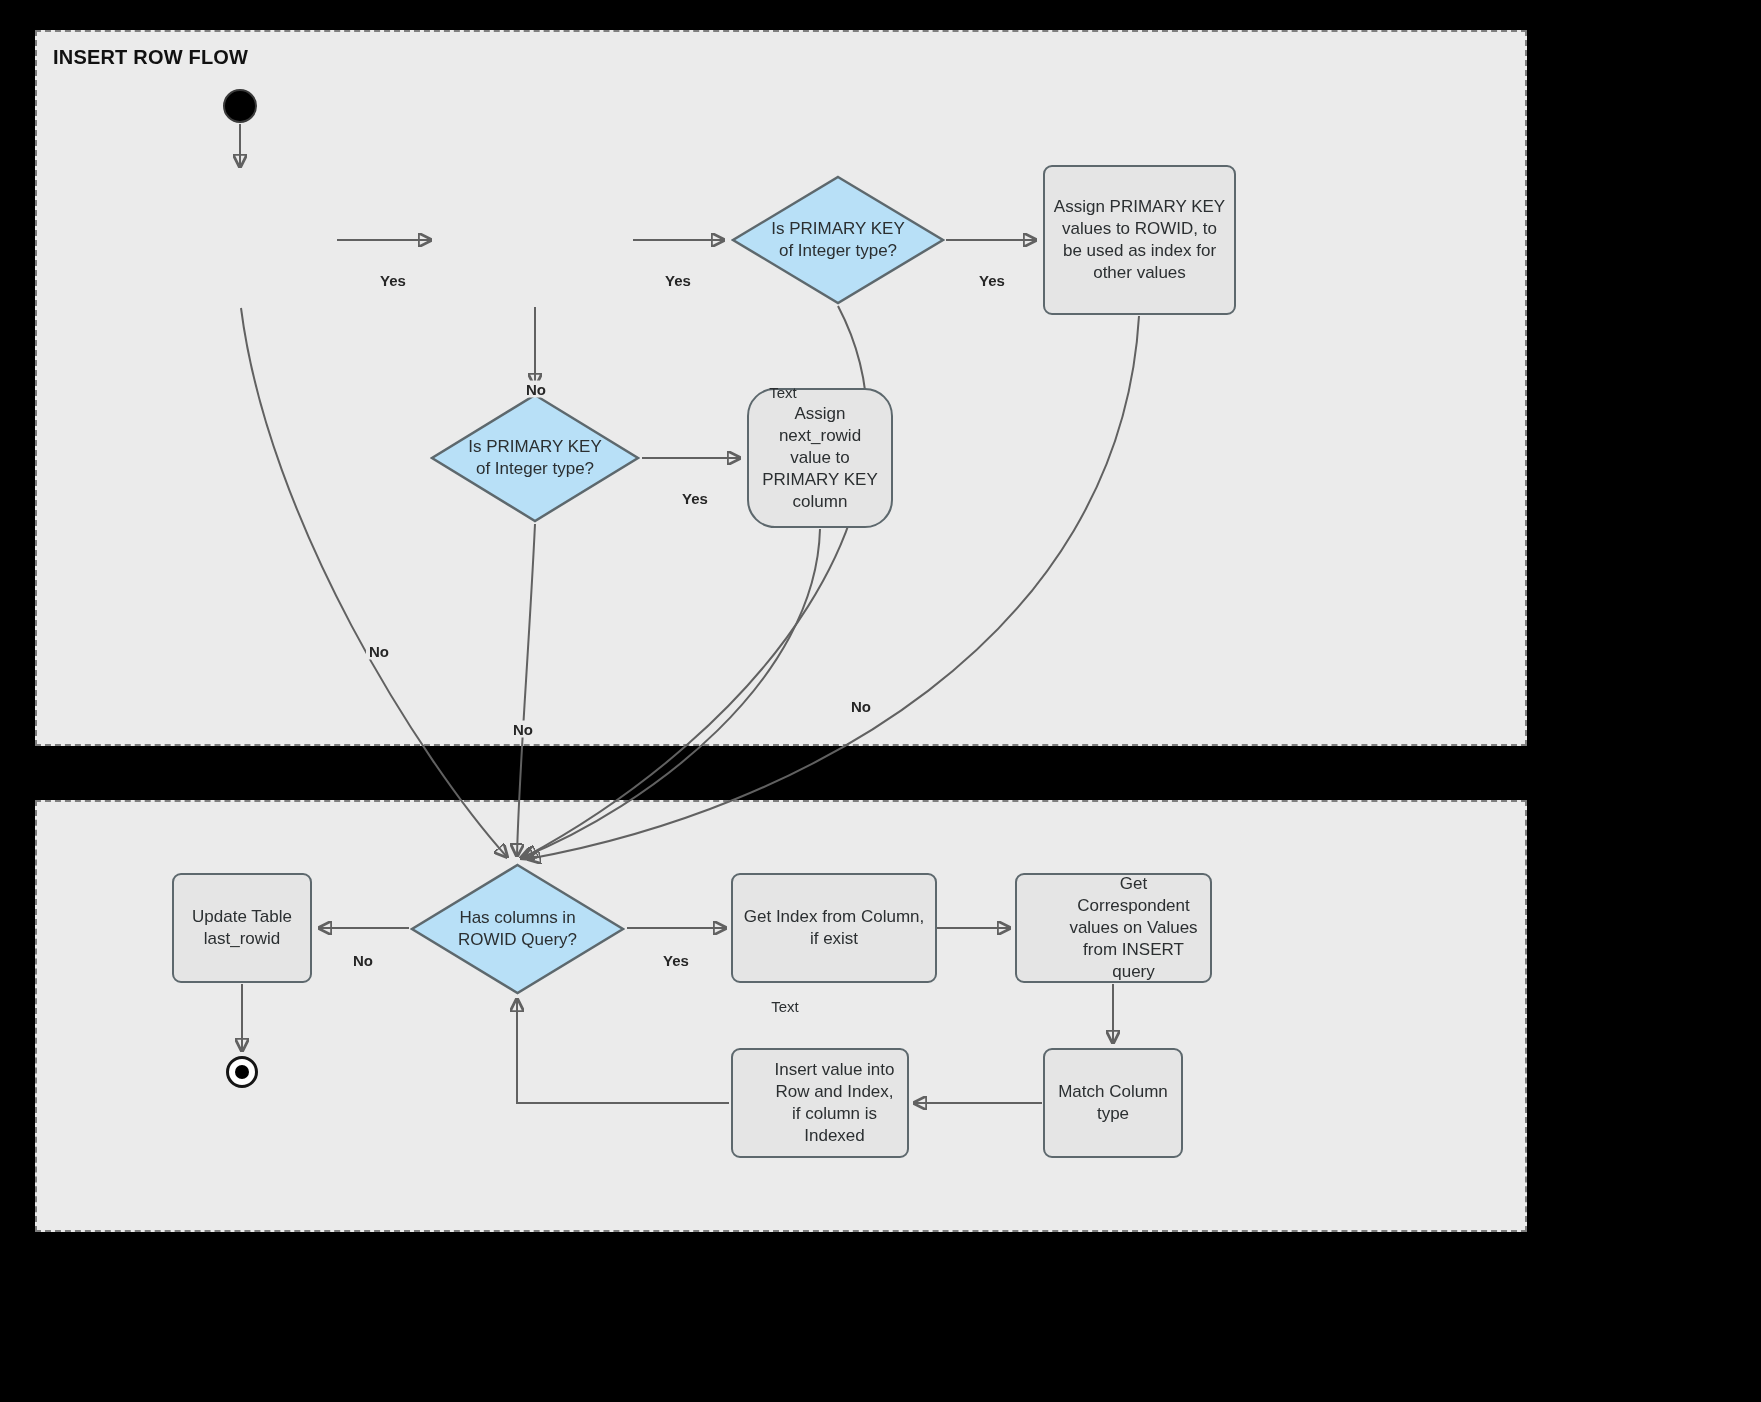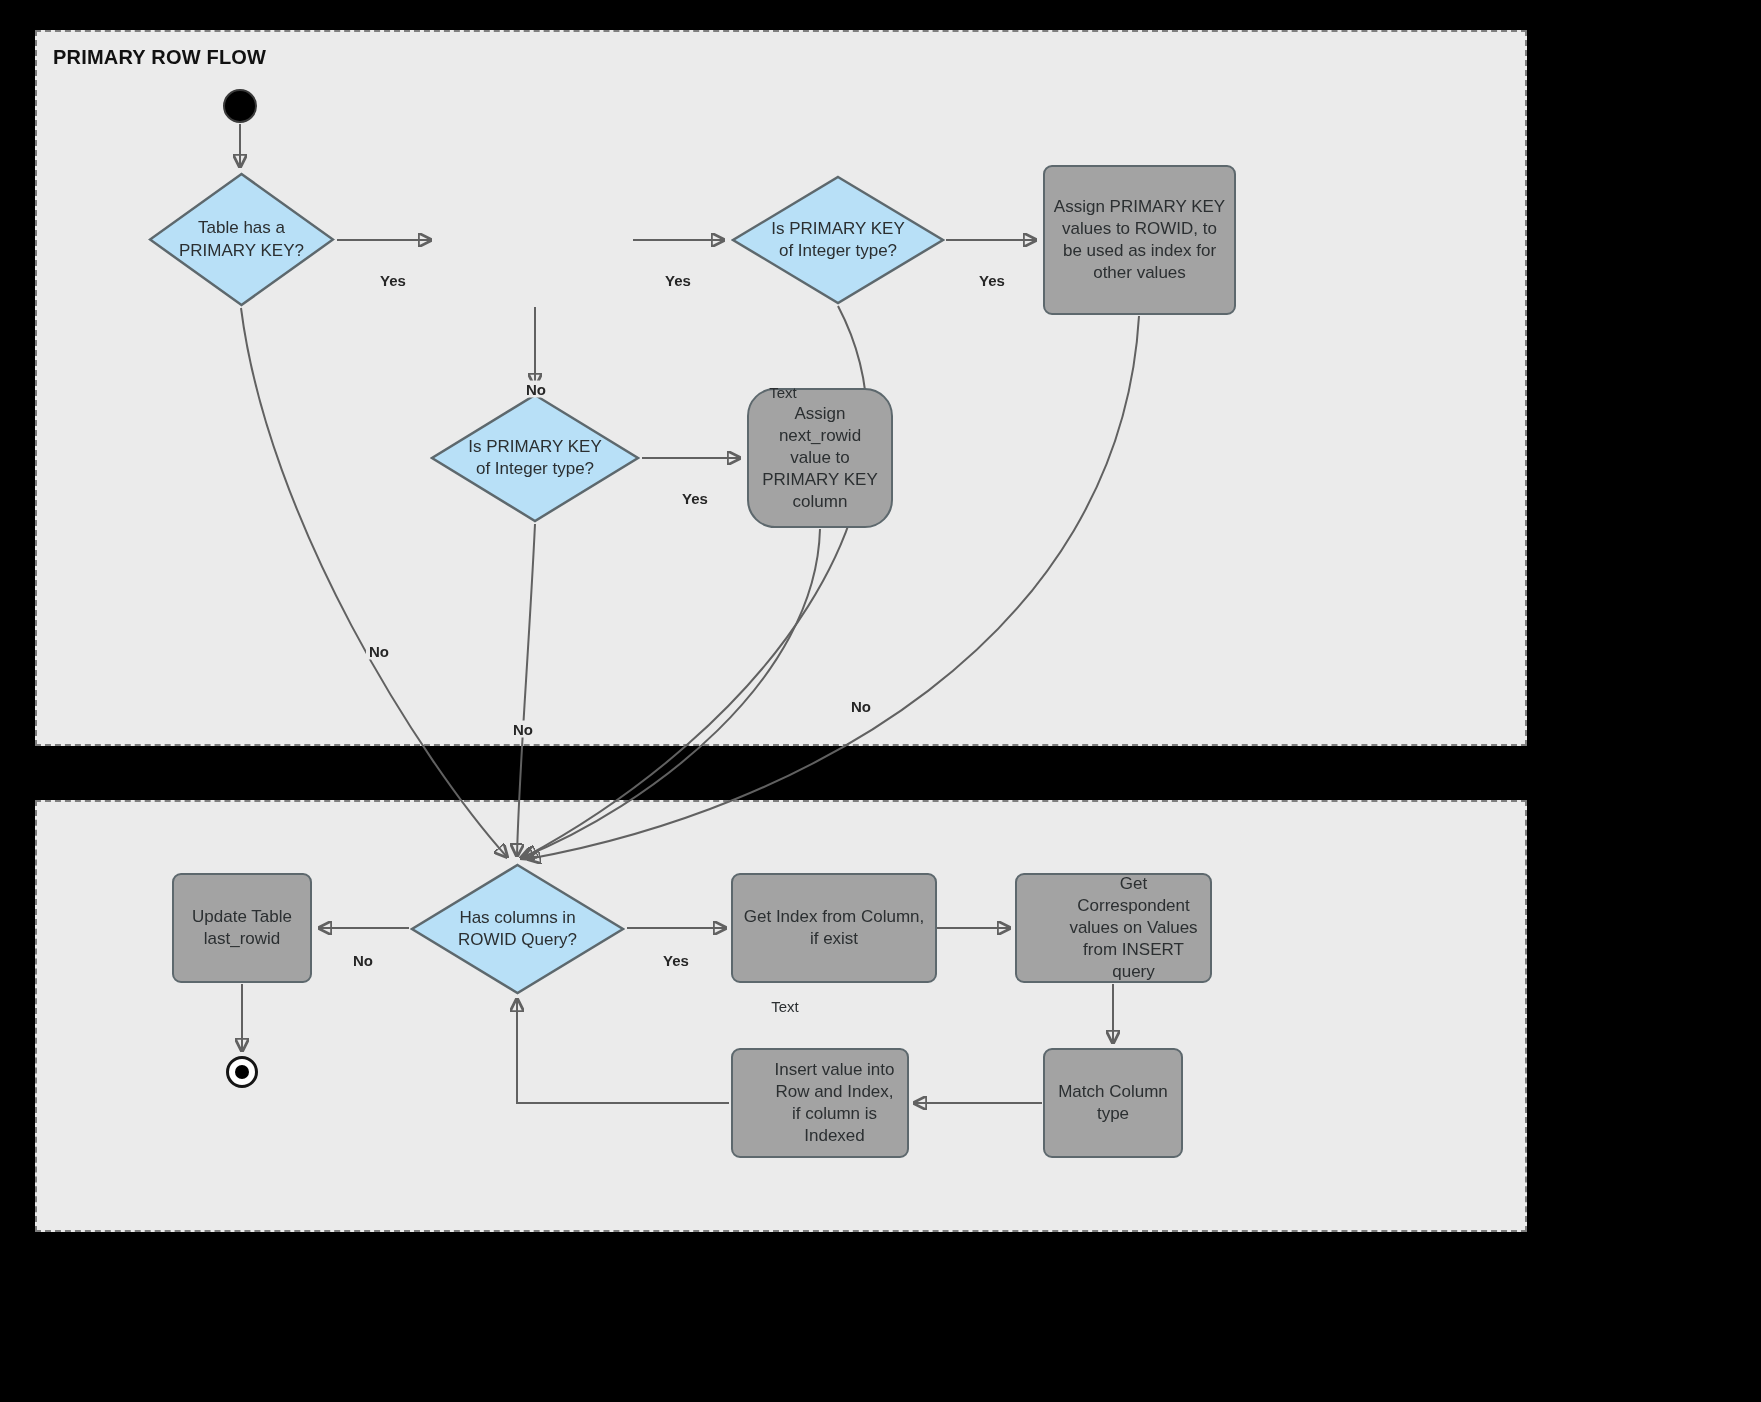--- a/index.html
+++ b/index.html
@@ -10,42 +10,42 @@
   .panel { position:absolute; background:#ebebeb; border:2px dashed #7e7e7e; }
   .panel-top { left:35px; top:30px; width:1492px; height:716px; }
   .panel-bottom { left:35px; top:800px; width:1492px; height:432px; }
   .panel-title { position:absolute; left:16px; top:14px; font-weight:bold; font-size:20px; color:#111; letter-spacing:.2px; }
 
   svg.wires { position:absolute; left:0; top:0; z-index:1; }
   .wires path { fill:none; stroke:#616161; stroke-width:2; }
 
   .node { position:absolute; z-index:2; display:flex; align-items:center; justify-content:center;
           text-align:center; color:#2b2f31; font-size:17px; line-height:1.3; }
-  .rect { background:#a3a3a3; border:2px solid #5d686d; border-radius:9px; padding:8px; }
+  .rect { background:#e5e5e5; border:2px solid #5d686d; border-radius:9px; padding:8px; }
   .diamond svg { position:absolute; inset:0; }
   .diamond polygon { fill:#b8e0f7; stroke:#5d686d; stroke-width:2.5; }
   .lbl { position:relative; z-index:1; }
 
   .start-node { position:absolute; z-index:2; width:34px; height:34px; border-radius:50%;
                 background:#000; border:2px solid #3a3a3a; }
   .end-node { position:absolute; z-index:2; width:32px; height:32px; border-radius:50%;
               background:#fff; border:3px solid #151515; display:flex; align-items:center; justify-content:center; }
   .end-dot { width:14px; height:14px; border-radius:50%; background:#000; }
 
   .elabel { position:absolute; z-index:3; transform:translate(-50%,-50%); font-weight:bold;
             font-size:15px; color:#262626; background:#ebebeb; padding:0 3px; white-space:nowrap;margin-top:40px; }
   .tlabel { position:absolute; z-index:3; transform:translate(-50%,-50%); font-size:15px; color:#2b2f31; white-space:nowrap; }
 </style>
 </head>
 <body>
 
 <div class="stage">
 
   <div class="panel panel-top">
-    <div class="panel-title">PRIMARY ROW FLOW</div>
+    <div class="panel-title">INSERT ROW FLOW</div>
   </div>
   <div class="panel panel-bottom"></div>
 
   <svg class="wires" width="1761" height="1402">
     <defs>
       <marker id="arrow" viewBox="0 0 10 10" refX="9" refY="5" markerWidth="7" markerHeight="7" orient="auto-start-reverse">
         <path d="M0,0 L10,5 L0,10 z" fill="#616161" stroke="none"></path>
       </marker>
     </defs>
     <path d="M240,124 L240,167" marker-end="url(#arrow)"></path>
@@ -66,26 +66,20 @@
     <path d="M1042,1103 L914,1103" marker-end="url(#arrow)"></path>
     <path d="M729,1103 L517,1103 L517,999" marker-end="url(#arrow)"></path>
     <path d="M242,984 L242,1051" marker-end="url(#arrow)"></path>
   </svg>
 
   <div class="start-node" style="left:223px; top:89px;"></div>
   <div class="end-node" style="left:226px; top:1056px;">
     <span class="end-dot"></span>
   </div>
 
-  <div class="node diamond" style="left:148px; top:172px; width:187px; height:135px;">
-    <svg viewBox="0 0 187 135" width="187" height="135">
-        <polygon points="93.5,2 185,67.5 93.5,133 2,67.5"></polygon>
-      </svg>
-    <span class="lbl" style="width:140px">Table has a PRIMARY KEY?</span>
-  </div>
 
 
   <div class="node diamond" style="left:731px; top:175px; width:214px; height:130px;">
     <svg viewBox="0 0 214 130" width="214" height="130">
         <polygon points="107,2 212,65 107,128 2,65"></polygon>
       </svg>
     <span class="lbl" style="width:140px">Is PRIMARY KEY of Integer type?</span>
   </div>
 
   <div class="node diamond" style="left:430px; top:393px; width:210px; height:130px;">

